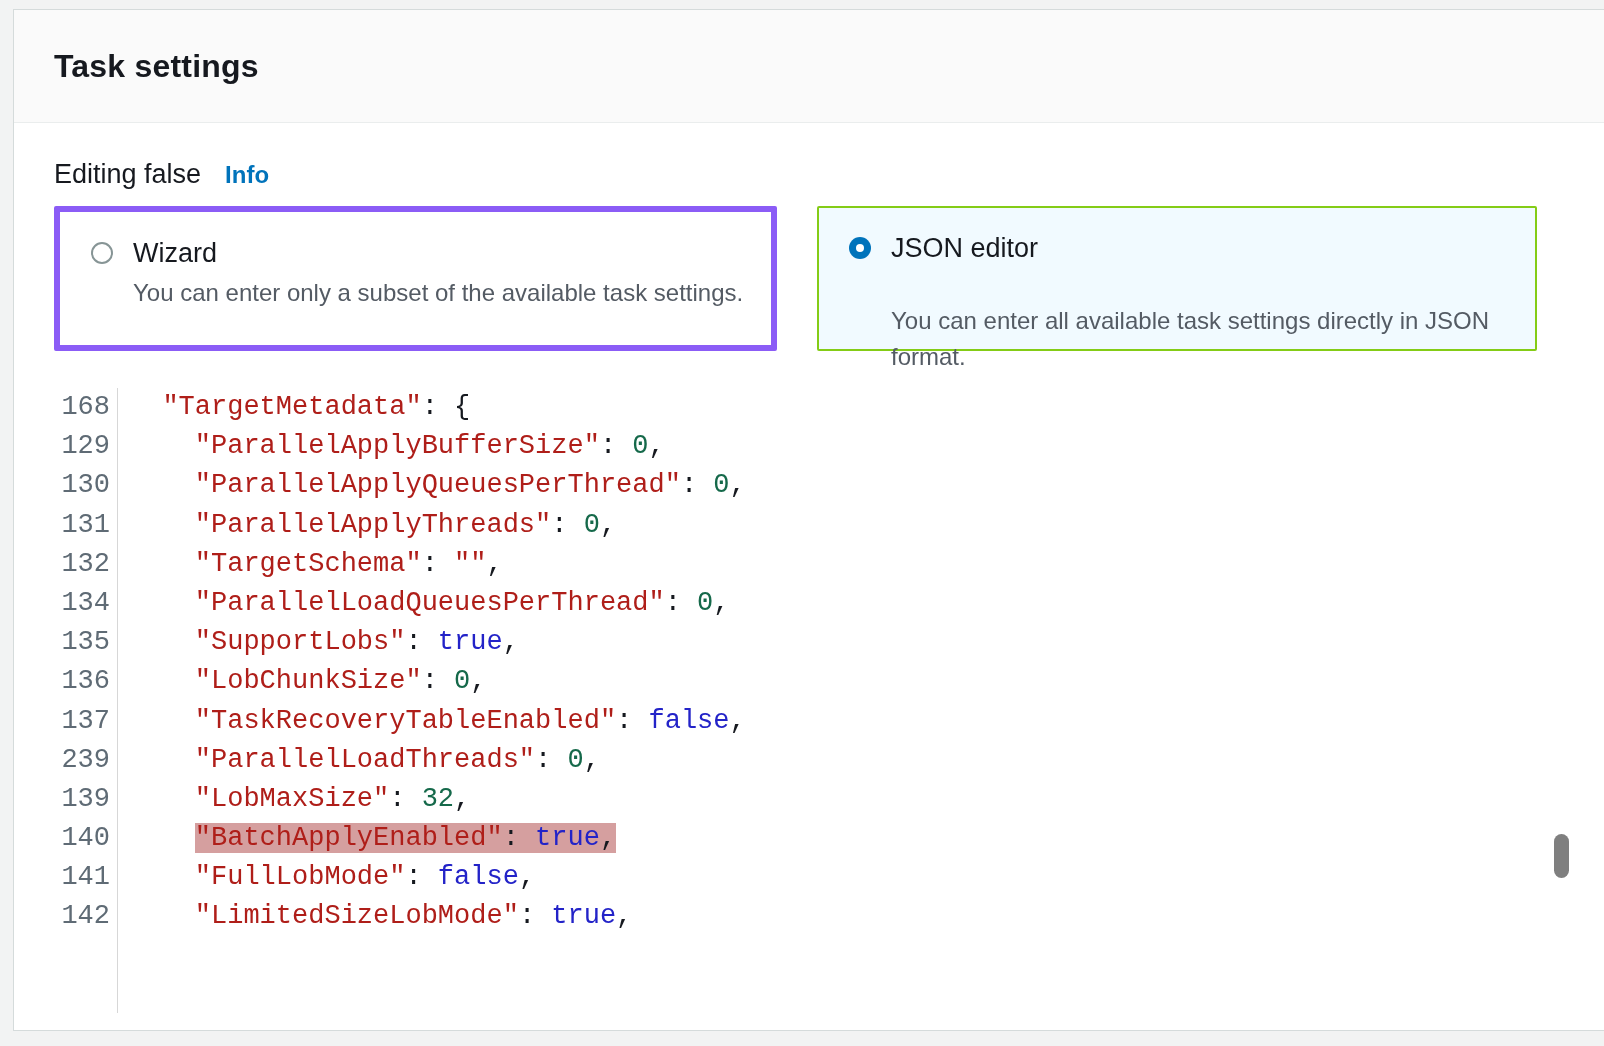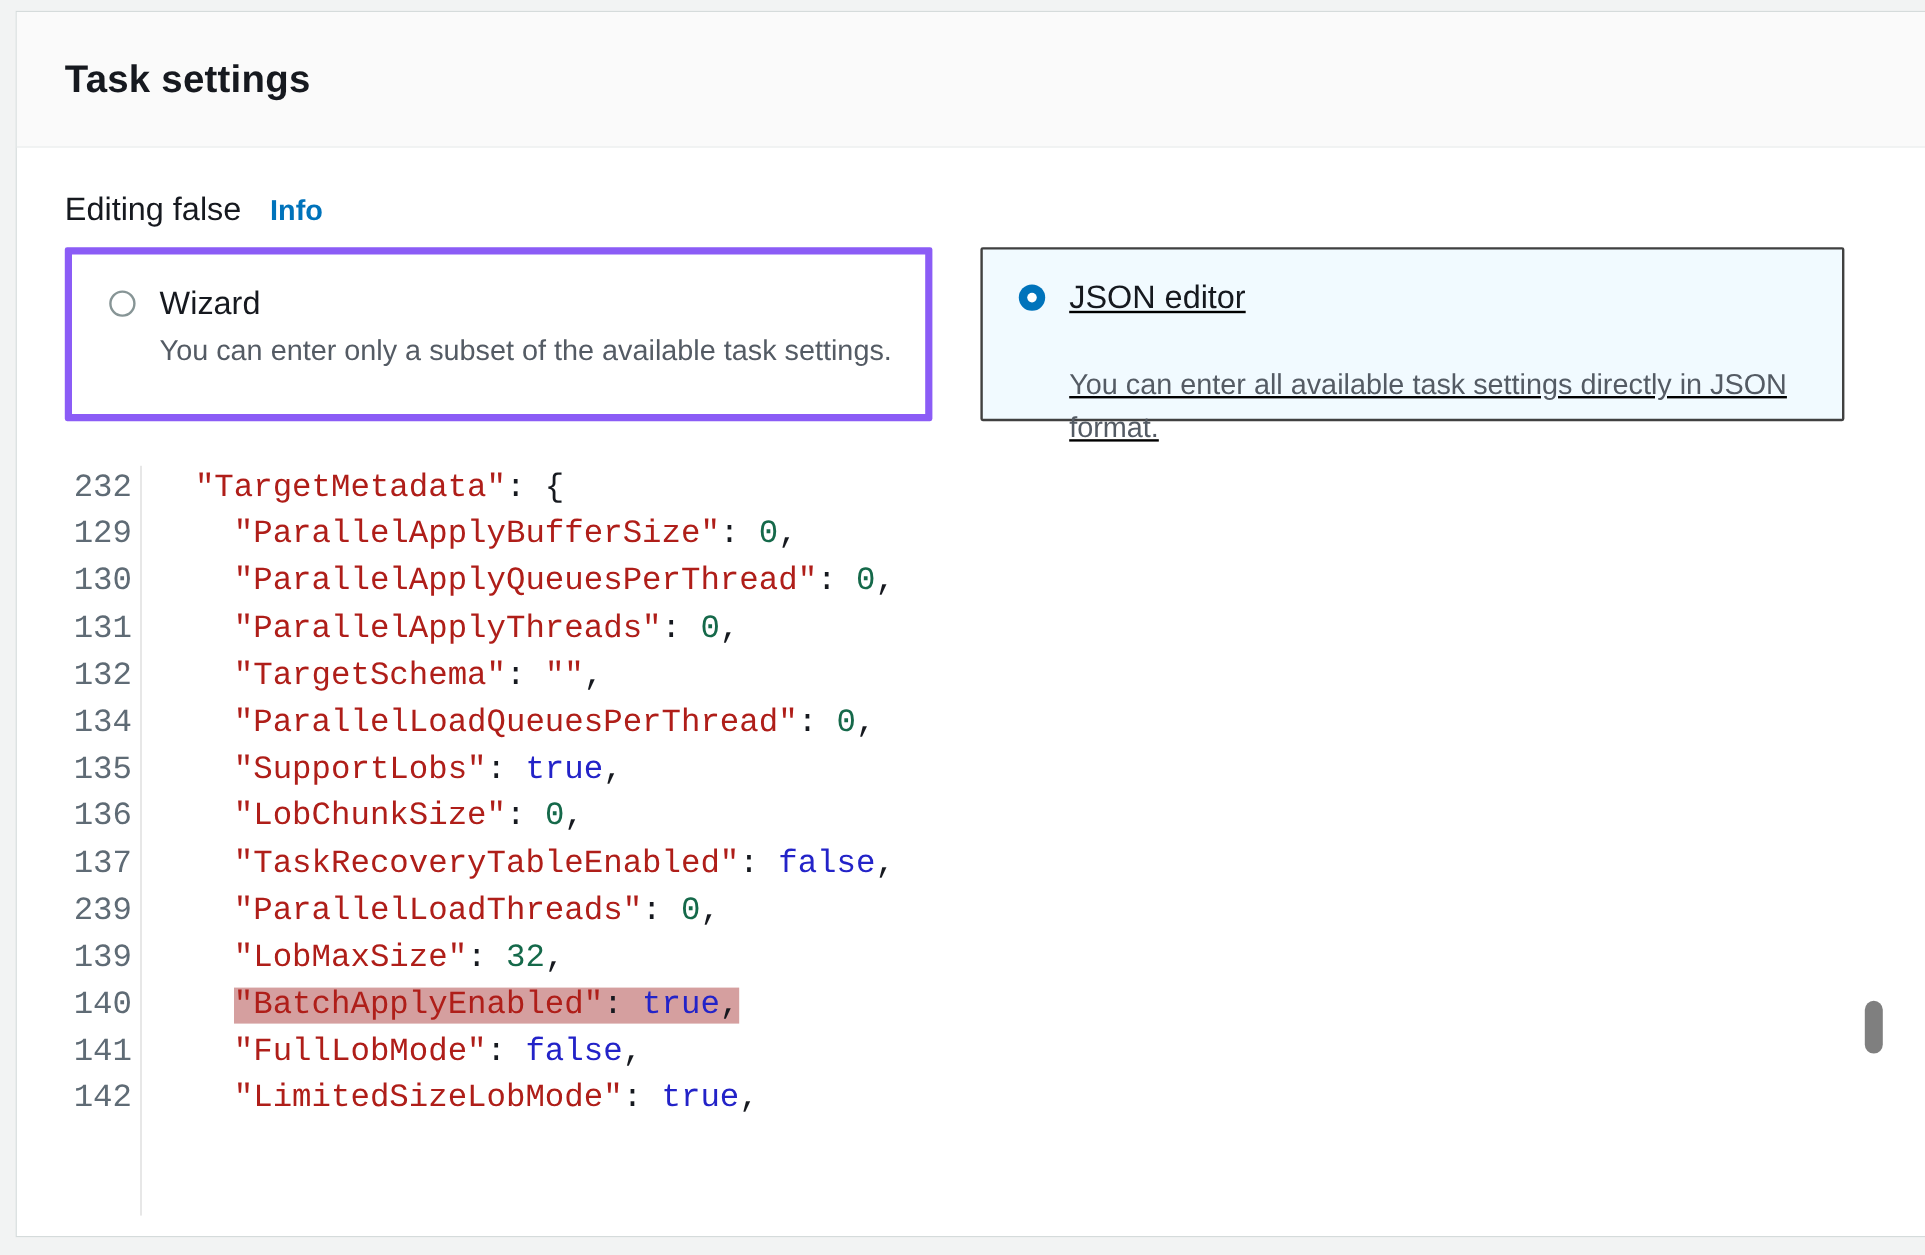--- a/index.html
+++ b/index.html
@@ -49,24 +49,23 @@
   .card {
     width: 723px; height: 145px;
     border: 6px solid #8b5cf6;
     border-radius: 2px;
     background: #ffffff;
     padding: 25px 20px 0 31px;
     cursor: pointer;
   }
   .card.selected {
     width: 720px;
-    border: 2px solid #404040;
+    border: 2px solid #84cc16;
     background: #f1faff;
     padding: 24px 19px 0 30px;
-    text-decoration: underline;
   }
   .card-inner { display: flex; align-items: flex-start; }
   .radio {
     flex: none;
     width: 22px; height: 22px;
     border-radius: 50%;
     border: 2px solid #879596;
     background: #ffffff;
     margin-top: 5px;
   }
@@ -175,21 +174,21 @@
             <div class="card-desc">You can enter all available task settings directly in JSON format.</div>
           </div>
         </div>
       </div>
 
     </div>
   </div>
 
   <div class="editor" id="editor">
     <div class="gutter-rule"></div>
-  <div class="code-line"><div class="gutter-cell">232</div><div class="code-cell"><span class="tok-ws">  </span><span class="tok-str">"TargetMetadata"</span><span class="tok-punc">: {</span></div></div>
+  <div class="code-line"><div class="gutter-cell">168</div><div class="code-cell"><span class="tok-ws">  </span><span class="tok-str">"TargetMetadata"</span><span class="tok-punc">: {</span></div></div>
       <div class="code-line"><div class="gutter-cell">129</div><div class="code-cell"><span class="tok-ws">    </span><span class="tok-str">"ParallelApplyBufferSize"</span><span class="tok-punc">: </span><span class="tok-num">0</span><span class="tok-punc">,</span></div></div>
       <div class="code-line"><div class="gutter-cell">130</div><div class="code-cell"><span class="tok-ws">    </span><span class="tok-str">"ParallelApplyQueuesPerThread"</span><span class="tok-punc">: </span><span class="tok-num">0</span><span class="tok-punc">,</span></div></div>
       <div class="code-line"><div class="gutter-cell">131</div><div class="code-cell"><span class="tok-ws">    </span><span class="tok-str">"ParallelApplyThreads"</span><span class="tok-punc">: </span><span class="tok-num">0</span><span class="tok-punc">,</span></div></div>
       <div class="code-line"><div class="gutter-cell">132</div><div class="code-cell"><span class="tok-ws">    </span><span class="tok-str">"TargetSchema"</span><span class="tok-punc">: </span><span class="tok-str">""</span><span class="tok-punc">,</span></div></div>
       <div class="code-line"><div class="gutter-cell">134</div><div class="code-cell"><span class="tok-ws">    </span><span class="tok-str">"ParallelLoadQueuesPerThread"</span><span class="tok-punc">: </span><span class="tok-num">0</span><span class="tok-punc">,</span></div></div>
       <div class="code-line"><div class="gutter-cell">135</div><div class="code-cell"><span class="tok-ws">    </span><span class="tok-str">"SupportLobs"</span><span class="tok-punc">: </span><span class="tok-bool">true</span><span class="tok-punc">,</span></div></div>
       <div class="code-line"><div class="gutter-cell">136</div><div class="code-cell"><span class="tok-ws">    </span><span class="tok-str">"LobChunkSize"</span><span class="tok-punc">: </span><span class="tok-num">0</span><span class="tok-punc">,</span></div></div>
       <div class="code-line"><div class="gutter-cell">137</div><div class="code-cell"><span class="tok-ws">    </span><span class="tok-str">"TaskRecoveryTableEnabled"</span><span class="tok-punc">: </span><span class="tok-bool">false</span><span class="tok-punc">,</span></div></div>
       <div class="code-line"><div class="gutter-cell">239</div><div class="code-cell"><span class="tok-ws">    </span><span class="tok-str">"ParallelLoadThreads"</span><span class="tok-punc">: </span><span class="tok-num">0</span><span class="tok-punc">,</span></div></div>
       <div class="code-line"><div class="gutter-cell">139</div><div class="code-cell"><span class="tok-ws">    </span><span class="tok-str">"LobMaxSize"</span><span class="tok-punc">: </span><span class="tok-num">32</span><span class="tok-punc">,</span></div></div>

